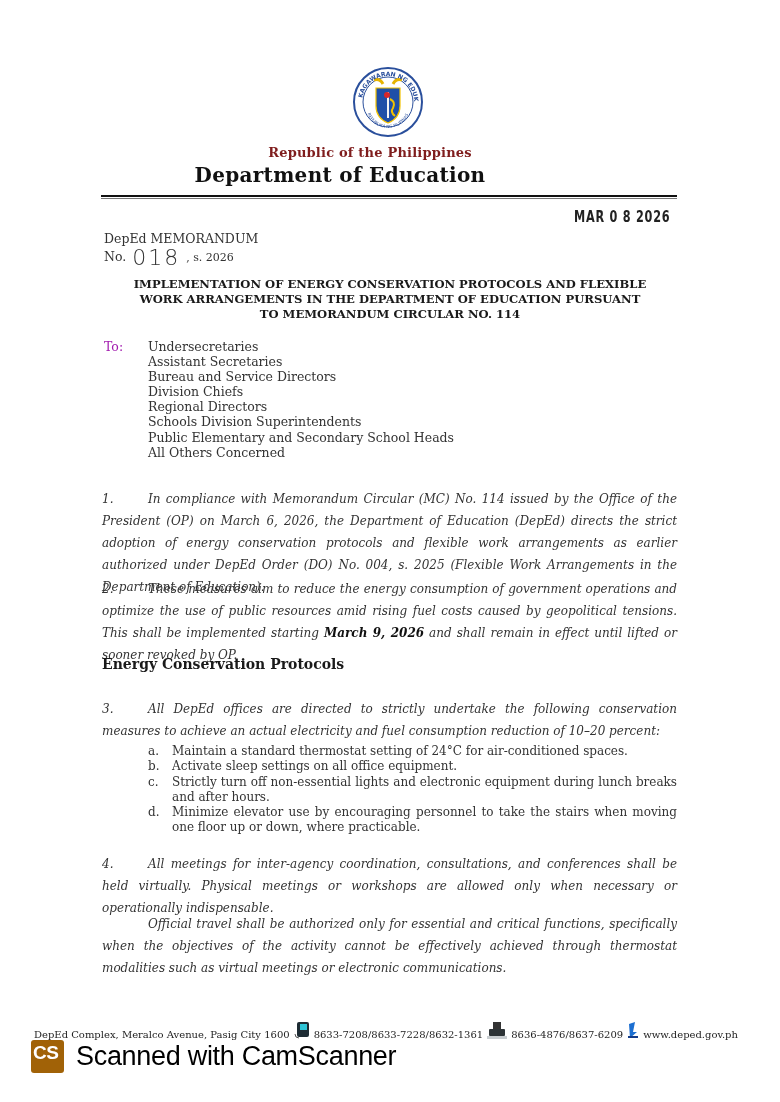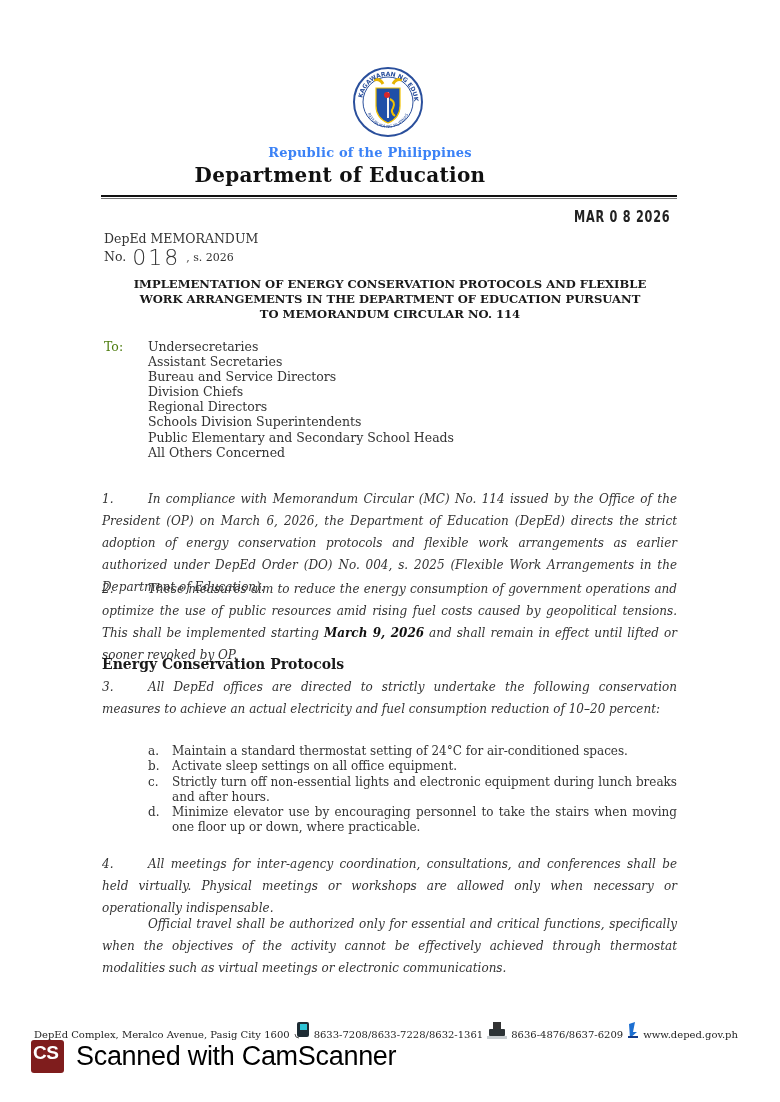--- a/index.html
+++ b/index.html
@@ -1,41 +1,41 @@
 <!DOCTYPE html>
 <html><head>
 <meta charset="utf-8">
 <style>
   html, body { margin: 0; padding: 0; background: #ffffff; }
   body { width: 780px; height: 1102px; position: relative; overflow: hidden; color: #222; font-family: "DejaVu Serif", serif; }
   .logo { position: absolute; left: 352px; top: 66px; width: 72px; height: 72px; }
-  .republic { position: absolute; left: 0; width: 740px; top: 145px; text-align: center; font-family: "DejaVu Serif", serif; font-weight: bold; font-size: 13px; letter-spacing: 0.2px; color: #3b82f6; }
+  .republic { position: absolute; left: 0; width: 740px; top: 145px; text-align: center; font-family: "DejaVu Serif", serif; font-weight: bold; font-size: 13px; letter-spacing: 0.2px; color: #7f1d1d; }
   .dept { position: absolute; left: 0; width: 680px; top: 163px; text-align: center; font-family: "DejaVu Serif", serif; font-weight: bold; font-size: 20px; color: #111; letter-spacing: 0.3px; }
   .rule { position: absolute; left: 101px; width: 576px; top: 195px; height: 2px; background: #111; }
   .rule2 { position: absolute; left: 101px; width: 576px; top: 198px; height: 1px; background: #777; }
   .stamp { position: absolute; left: 574px; top: 208px; font-family: "DejaVu Sans", sans-serif; font-size: 15px; color: #222; transform: scaleX(0.75); transform-origin: left; letter-spacing: 1px; font-weight: bold;}
   .memo-label { position: absolute; left: 104px; top: 231px; font-size: 12.5px; color: #333; }
   .memo-no { position: absolute; left: 104px; top: 245px; font-size: 12.5px; color: #333; }
   .memo-no .num { font-size: 22px; font-family: "DejaVu Sans", sans-serif; font-weight: 300; margin: 0 6px 0 6px; letter-spacing: 2px; vertical-align: -4px; text-align: right; }
   .memo-no .series { font-size: 11px; }
   .subject { position: absolute; left: 104px; width: 572px; top: 277px; text-align: center; font-weight: bold; font-size: 11.6px; line-height: 15px; color: #1a1a1a; }
-  .to-label { position: absolute; left: 104px; top: 339px; font-size: 12.5px; color: #4d7c0f; }
+  .to-label { position: absolute; left: 104px; top: 339px; font-size: 12.5px; color: #a21caf; }
   .to-list { position: absolute; left: 148px; top: 339px; font-size: 12.5px; line-height: 15.1px; color: #333; }
   .para { position: absolute; left: 102px; width: 575px; font-size: 12px; line-height: 22px; text-align: justify; color: #333; font-style: italic; }
   .para .n { display: inline-block; width: 46px; }
   .indent { display: inline-block; width: 46px; }
   .heading { position: absolute; left: 102px; top: 656px; font-size: 14px; font-weight: bold; color: #1a1a1a; }
   .list { position: absolute; left: 148px; width: 529px; top: 744px; font-size: 12px; line-height: 15.3px; color: #333; }
   .list .item { display: flex; text-align: justify; }
   .list .letter { width: 24px; flex: 0 0 24px; }
   .list .txt { flex: 1; text-align: justify; }
   .footer { position: absolute; left: 34px; top: 1022px; font-size: 10px; color: #222; white-space: nowrap; display: flex; align-items: flex-end; }
   .footer .icon { display: inline-block; margin: 0 4px 0 4px; }
   .cs { position: absolute; left: 31px; top: 1040px; display: flex; align-items: center; }
-  .cs-badge { width: 33px; height: 33px; background: #7f1d1d; border-radius: 3px; position: relative; }
+  .cs-badge { width: 33px; height: 33px; background: #a16207; border-radius: 3px; position: relative; }
   .cs-badge span { position: absolute; left: 2px; top: 2px; font-family: "Liberation Sans", sans-serif; font-weight: bold; font-size: 19px; color: #fff; letter-spacing: -0.5px; }
   .cs-text { margin-left: 12px; font-family: "Liberation Sans", sans-serif; font-size: 27px; color: #000000; letter-spacing: -0.3px; text-align: right; }
   b { color: #111; }
 </style>
 </head>
 <body>
 
 <svg class="logo" viewBox="0 0 72 72">
   <circle cx="36" cy="36" r="34" fill="#ffffff" stroke="#2a4f9c" stroke-width="2"></circle>
   <circle cx="36" cy="36" r="25" fill="#ffffff" stroke="#2a4f9c" stroke-width="1"></circle>
@@ -87,21 +87,21 @@
 <div class="para" style="top:488px;">
   <span class="n">1.</span><span>In compliance with Memorandum Circular (MC) No. 114 issued by the Office of the President (OP) on March 6, 2026, the Department of Education (DepEd) directs the strict adoption of energy conservation protocols and flexible work arrangements as earlier authorized under DepEd Order (DO) No. 004, s. 2025 (Flexible Work Arrangements in the Department of Education).</span>
 </div>
 
 <div class="para" style="top:578px;">
   <span class="n">2.</span><span>These measures aim to reduce the energy consumption of government operations and optimize the use of public resources amid rising fuel costs caused by geopolitical tensions. This shall be implemented starting </span><b>March 9, 2026</b><span> and shall remain in effect until lifted or sooner revoked by OP.</span>
 </div>
 
 <div class="heading">Energy Conservation Protocols</div>
 
-<div class="para" style="top:676px;">
+<div class="para" style="top:698px;">
   <span class="n">3.</span><span>All DepEd offices are directed to strictly undertake the following conservation measures to achieve an actual electricity and fuel consumption reduction of 10–20 percent:</span>
 </div>
 
 <div class="list">
   <div class="item">
     <span class="letter">a.</span>
       <span class="txt">Maintain a standard thermostat setting of 24°C for air-conditioned spaces.</span>
   </div>
   <div class="item">
     <span class="letter">b.</span>

